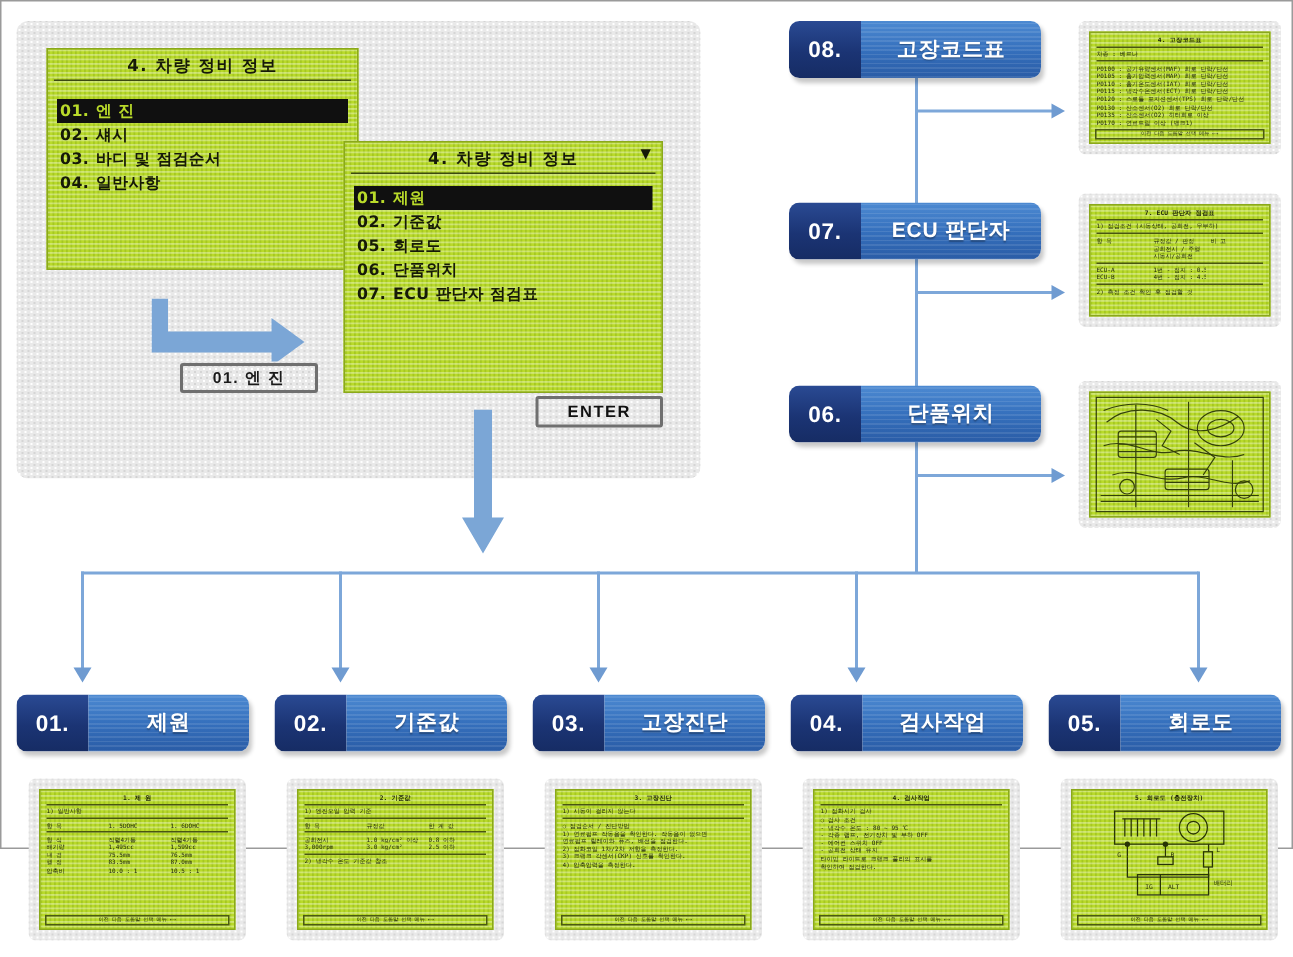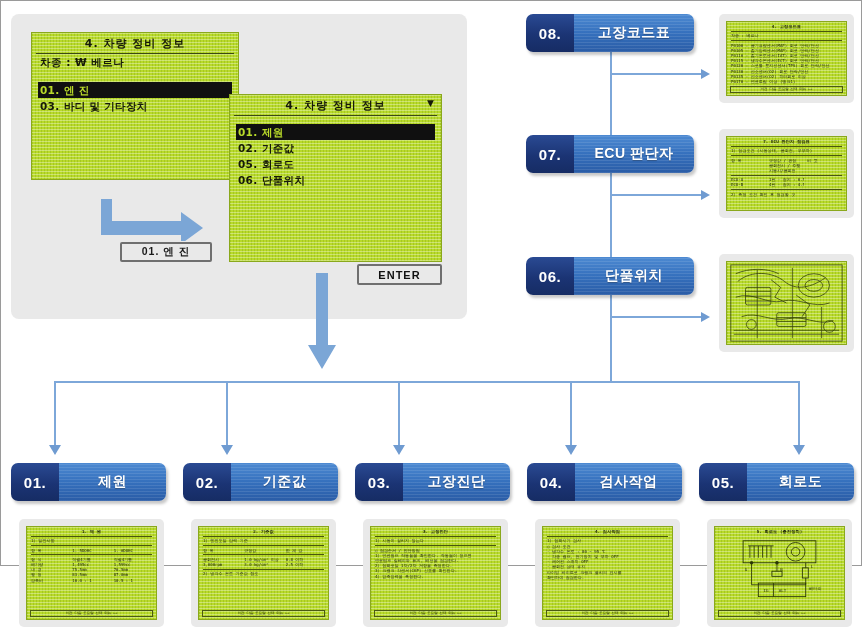--- a/index.html
+++ b/index.html
@@ -178,27 +178,32 @@
 </head>
 <body>
 
 <div id="root">
 
   <div class="abs tex" id="panel"></div>
 
   <div class="abs lcd" id="lcd1">
     <div class="lcd-title">4. 차량 정비 정보</div>
     <div class="lcd-rule"></div>
-    <div class="lcd-sub">차종  : ₩ 베르나</div>
     <div class="lcd-list">
       <div class="lcd-row sel">
         <span class="num">01.</span><span>엔 진</span>
       </div>
       <div class="lcd-row">
-        <span class="num">03.</span><span>바디 및 기타장치</span>
+        <span class="num">02.</span><span>섀시</span>
+      </div>
+      <div class="lcd-row">
+        <span class="num">03.</span><span>바디 및 점검순서</span>
+      </div>
+      <div class="lcd-row">
+        <span class="num">04.</span><span>일반사항</span>
       </div>
     </div>
   </div>
 
   <svg class="abs" id="elbow" viewBox="0 0 110 42">
     <path d="M2,2 L2,26 L84,26 L84,14 L108,30 L84,46 L84,34 L-6,34 Z" fill="none"></path>
     <path d="M0,0 h11 v22 h69 v-9 l22,16 -22,16 v-9 h-80 Z" fill="#7ba6d6"></path>
   </svg>
 
   <div class="abs tex" id="chip01">01. 엔  진</div>
@@ -214,20 +219,23 @@
         <span class="num">01.</span><span>제원</span>
       </div>
       <div class="lcd-row">
         <span class="num">02.</span><span>기준값</span>
       </div>
       <div class="lcd-row">
         <span class="num">05.</span><span>회로도</span>
       </div>
       <div class="lcd-row">
         <span class="num">06.</span><span>단품위치</span>
+      </div>
+      <div class="lcd-row">
+        <span class="num">07.</span><span>ECU 판단자 점검표</span>
       </div>
     </div>
   </div>
 
   <div class="abs tex" id="enterBtn">ENTER</div>
 
   <svg class="abs" style="left:306px;top:272px;width:30px;height:98px;" viewBox="0 0 30 98">
     <path d="M9,0 h12 v72 h8 l-14,24 -14,-24 h8 Z" fill="#7ba6d6"></path>
   </svg>
 

